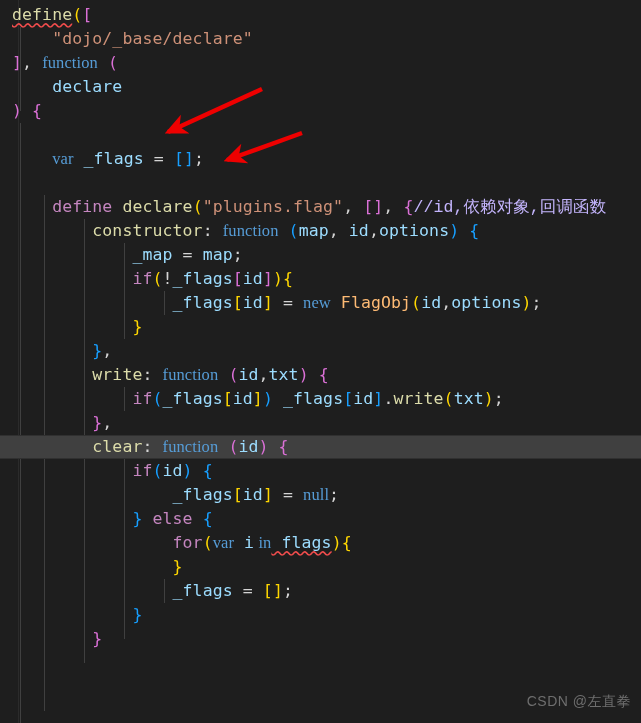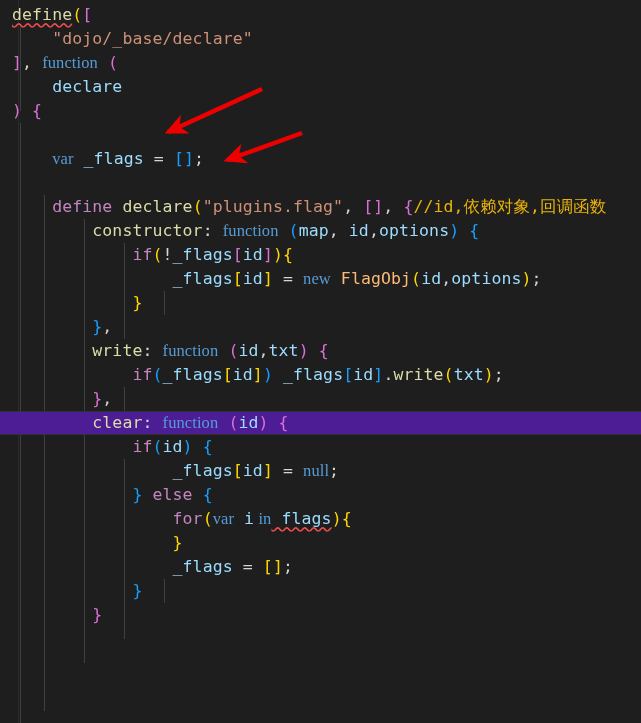--- a/index.html
+++ b/index.html
@@ -44,21 +44,21 @@
     white-space: pre;
     color: #d4d4d4;
     padding-left: 12px;
   }
 
   .line.active {
     border-top: 1px solid #303030;
     border-bottom: 1px solid #303030;
     height: 24px;
     line-height: 22px;
-    background: #4c1d95;
+    background: #404040;
   }
 
   
   .guides {
     position: absolute;
     left: 0; top: 0;
     width: 641px; height: 723px;
     z-index: 1;
     pointer-events: none;
   }
@@ -68,21 +68,21 @@
     background: #404040;
   }
 
   
   .kw      { color: #569CD6; font-family: Liberation Serif, serif; }  
   .ctl     { color: #C586C0; }  
   .fn      { color: #DCDCAA; }  
   .str     { color: #CE9178; }  
   .var     { color: #9CDCFE; }  
   .type    { color: #fdba74; }  
-  .cmt     { color: #eab308; }  
+  .cmt     { color: #c4b5fd; font-family: Liberation Mono, monospace; }  
   .pn      { color: #d4d4d4; }  
   .b-y     { color: #FFD700; }  
   .b-p     { color: #DA70D6; }  
   .b-b     { color: #179FFF; }  
 
   .squiggle {
     text-decoration: underline wavy #F14C4C;
     text-decoration-skip-ink: none;
     text-underline-offset: 2px;
   }
@@ -143,20 +143,21 @@
 
 
     <div class="line">    <span class="kw">var</span><span class="var"> _flags</span><span class="pn"> = </span><span class="b-b">[</span><span class="b-b">]</span><span class="pn">;</span></div>
 
     <div class="line">&nbsp;</div>
 
     <div class="line">    <span class="ctl">define</span><span class="fn"> declare</span><span class="b-y">(</span><span class="str">"plugins.flag"</span><span class="pn">, </span><span class="b-p">[</span><span class="b-p">]</span><span class="pn">, </span><span class="b-p">{</span><span class="cmt">//id,依赖对象,回调函数</span></div>
 
     <div class="line">        <span class="fn">constructor</span><span class="pn">: </span><span class="kw">function</span><span class="pn"> </span><span class="b-b">(</span><span class="var">map</span><span class="pn">, </span><span class="var">id</span><span class="pn">,</span><span class="var">options</span><span class="b-b">)</span><span class="b-b"> {</span></div>
 
+    <div class="line">            <span class="var">_map</span><span class="pn"> = </span><span class="var">map</span><span class="pn">;</span></div>
 
     <div class="line">            <span class="ctl">if</span><span class="b-y">(</span><span class="pn">!</span><span class="var">_flags</span><span class="b-p">[</span><span class="var">id</span><span class="b-p">]</span><span class="b-y">)</span><span class="b-y">{</span></div>
 
     <div class="line">                <span class="var">_flags</span><span class="b-y">[</span><span class="var">id</span><span class="b-y">]</span><span class="pn"> = </span><span class="kw">new</span><span class="type"> FlagObj</span><span class="b-y">(</span><span class="var">id</span><span class="pn">,</span><span class="var">options</span><span class="b-y">)</span><span class="pn">;</span></div>
 
     <div class="line">            <span class="b-y">}</span></div>
 
     <div class="line">        <span class="b-b">}</span><span class="pn">,</span></div>
 
     <div class="line">        <span class="fn">write</span><span class="pn">: </span><span class="kw">function</span><span class="pn"> </span><span class="b-p">(</span><span class="var">id</span><span class="pn">,</span><span class="var">txt</span><span class="b-p">)</span><span class="b-p"> {</span></div>
@@ -190,14 +191,15 @@
   <svg id="arrows" viewBox="0 0 641 723">
     <defs>
       <marker id="ah" markerWidth="5" markerHeight="5" refX="4.2" refY="2.5" orient="auto">
         <path d="M5,2.5 L0,0.2 L1.4,2.5 L0,4.8 Z" fill="#EE0000"></path>
       </marker>
     </defs>
     <line x1="262" y1="89" x2="168" y2="132" stroke="#EE0000" stroke-width="4.5" marker-end="url(#ah)"></line>
     <line x1="302" y1="133" x2="227" y2="160" stroke="#EE0000" stroke-width="4.5" marker-end="url(#ah)"></line>
   </svg>
 
+  <div id="watermark">CSDN @左直拳</div>
 
 </div>
 
 </body></html>

